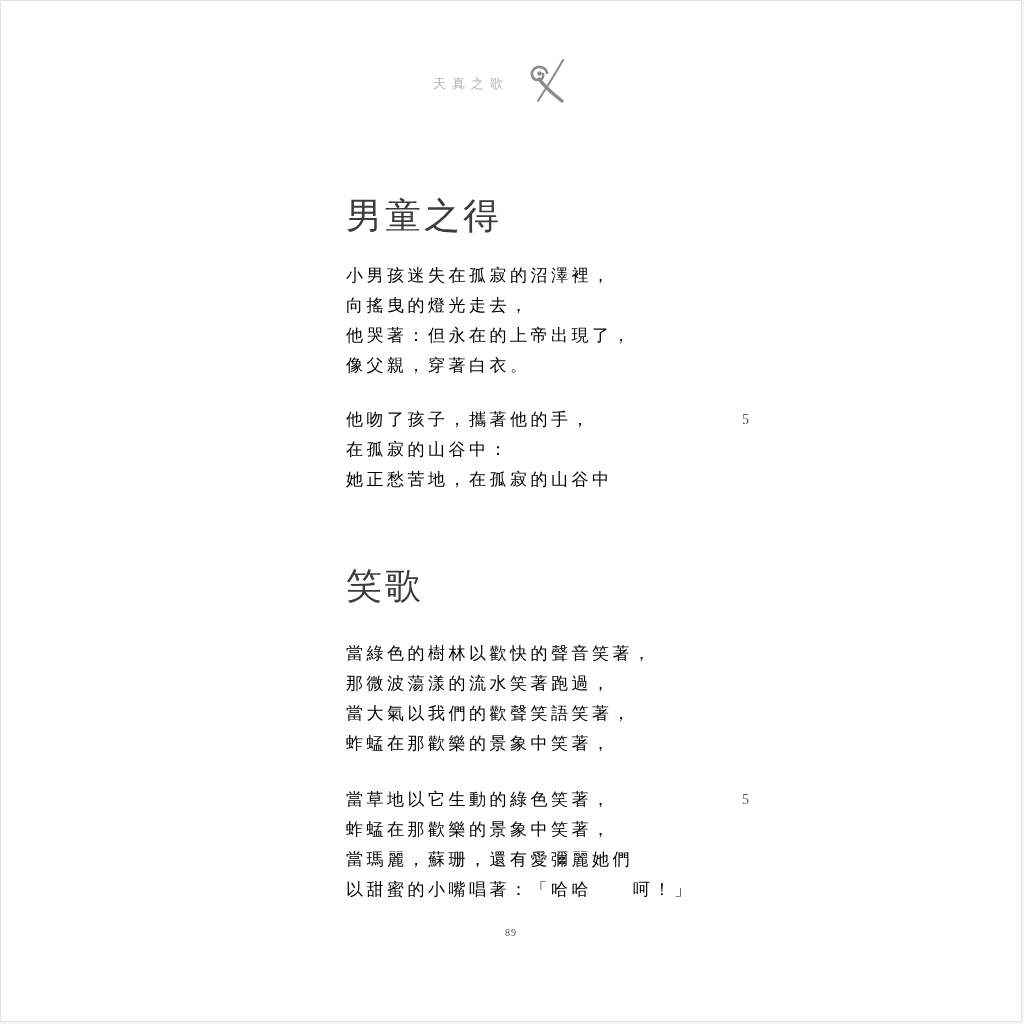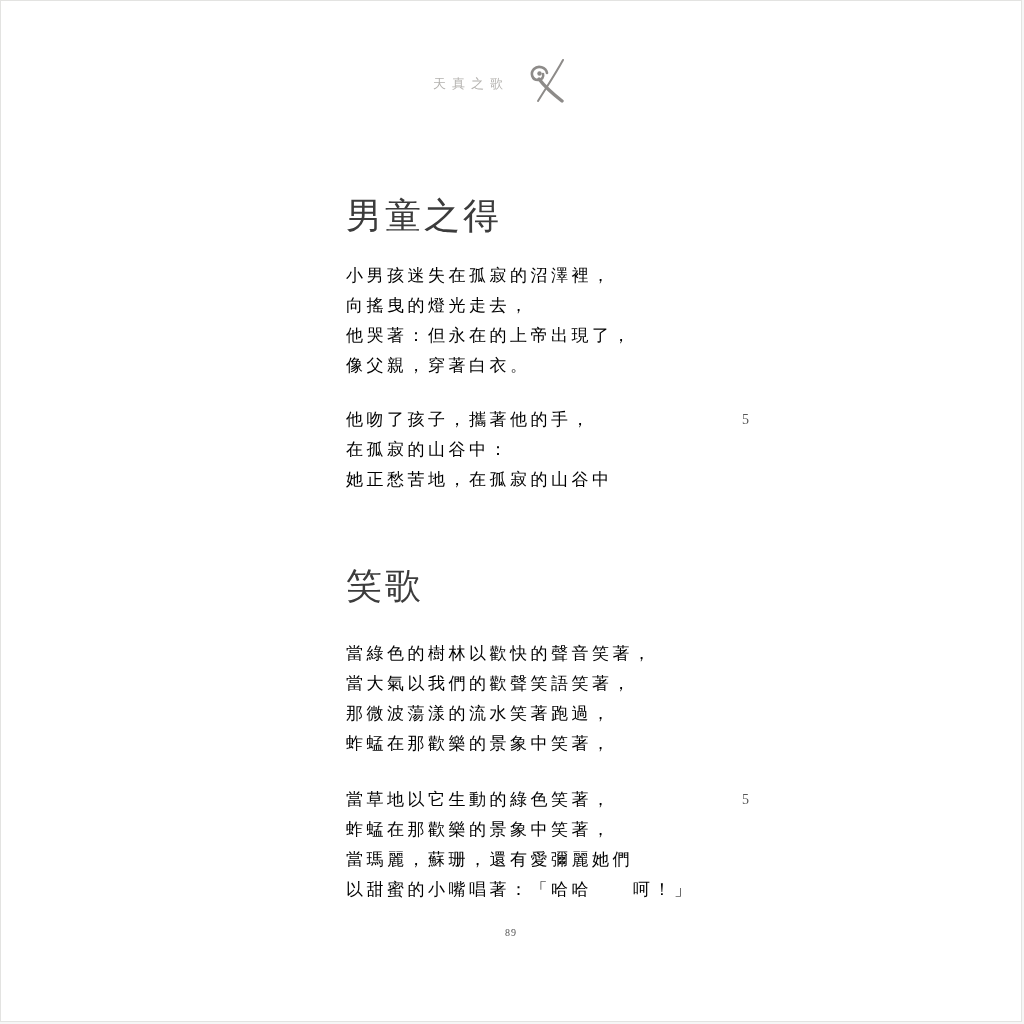--- a/index.html
+++ b/index.html
@@ -118,22 +118,22 @@
     <p class="line">他吻了孩子，攜著他的手，</p>
     <p class="line">在孤寂的山谷中：</p>
     <p class="line">她正愁苦地，在孤寂的山谷中</p>
     <span class="line-no">5</span>
   </div>
 
   <h1 class="poem-title t2">笑歌</h1>
 
   <div class="stanza s-p2s1">
     <p class="line">當綠色的樹林以歡快的聲音笑著，</p>
+    <p class="line">那微波蕩漾的流水笑著跑過，</p>
     <p class="line">當大氣以我們的歡聲笑語笑著，</p>
-    <p class="line">那微波蕩漾的流水笑著跑過，</p>
     <p class="line">蚱蜢在那歡樂的景象中笑著，</p>
   </div>
 
   <div class="stanza s-p2s2">
     <p class="line">當草地以它生動的綠色笑著，</p>
     <p class="line">蚱蜢在那歡樂的景象中笑著，</p>
     <p class="line">當瑪麗，蘇珊，還有愛彌麗她們</p>
     <p class="line">以甜蜜的小嘴唱著：「哈哈　　呵！」</p>
     <span class="line-no">5</span>
   </div>

